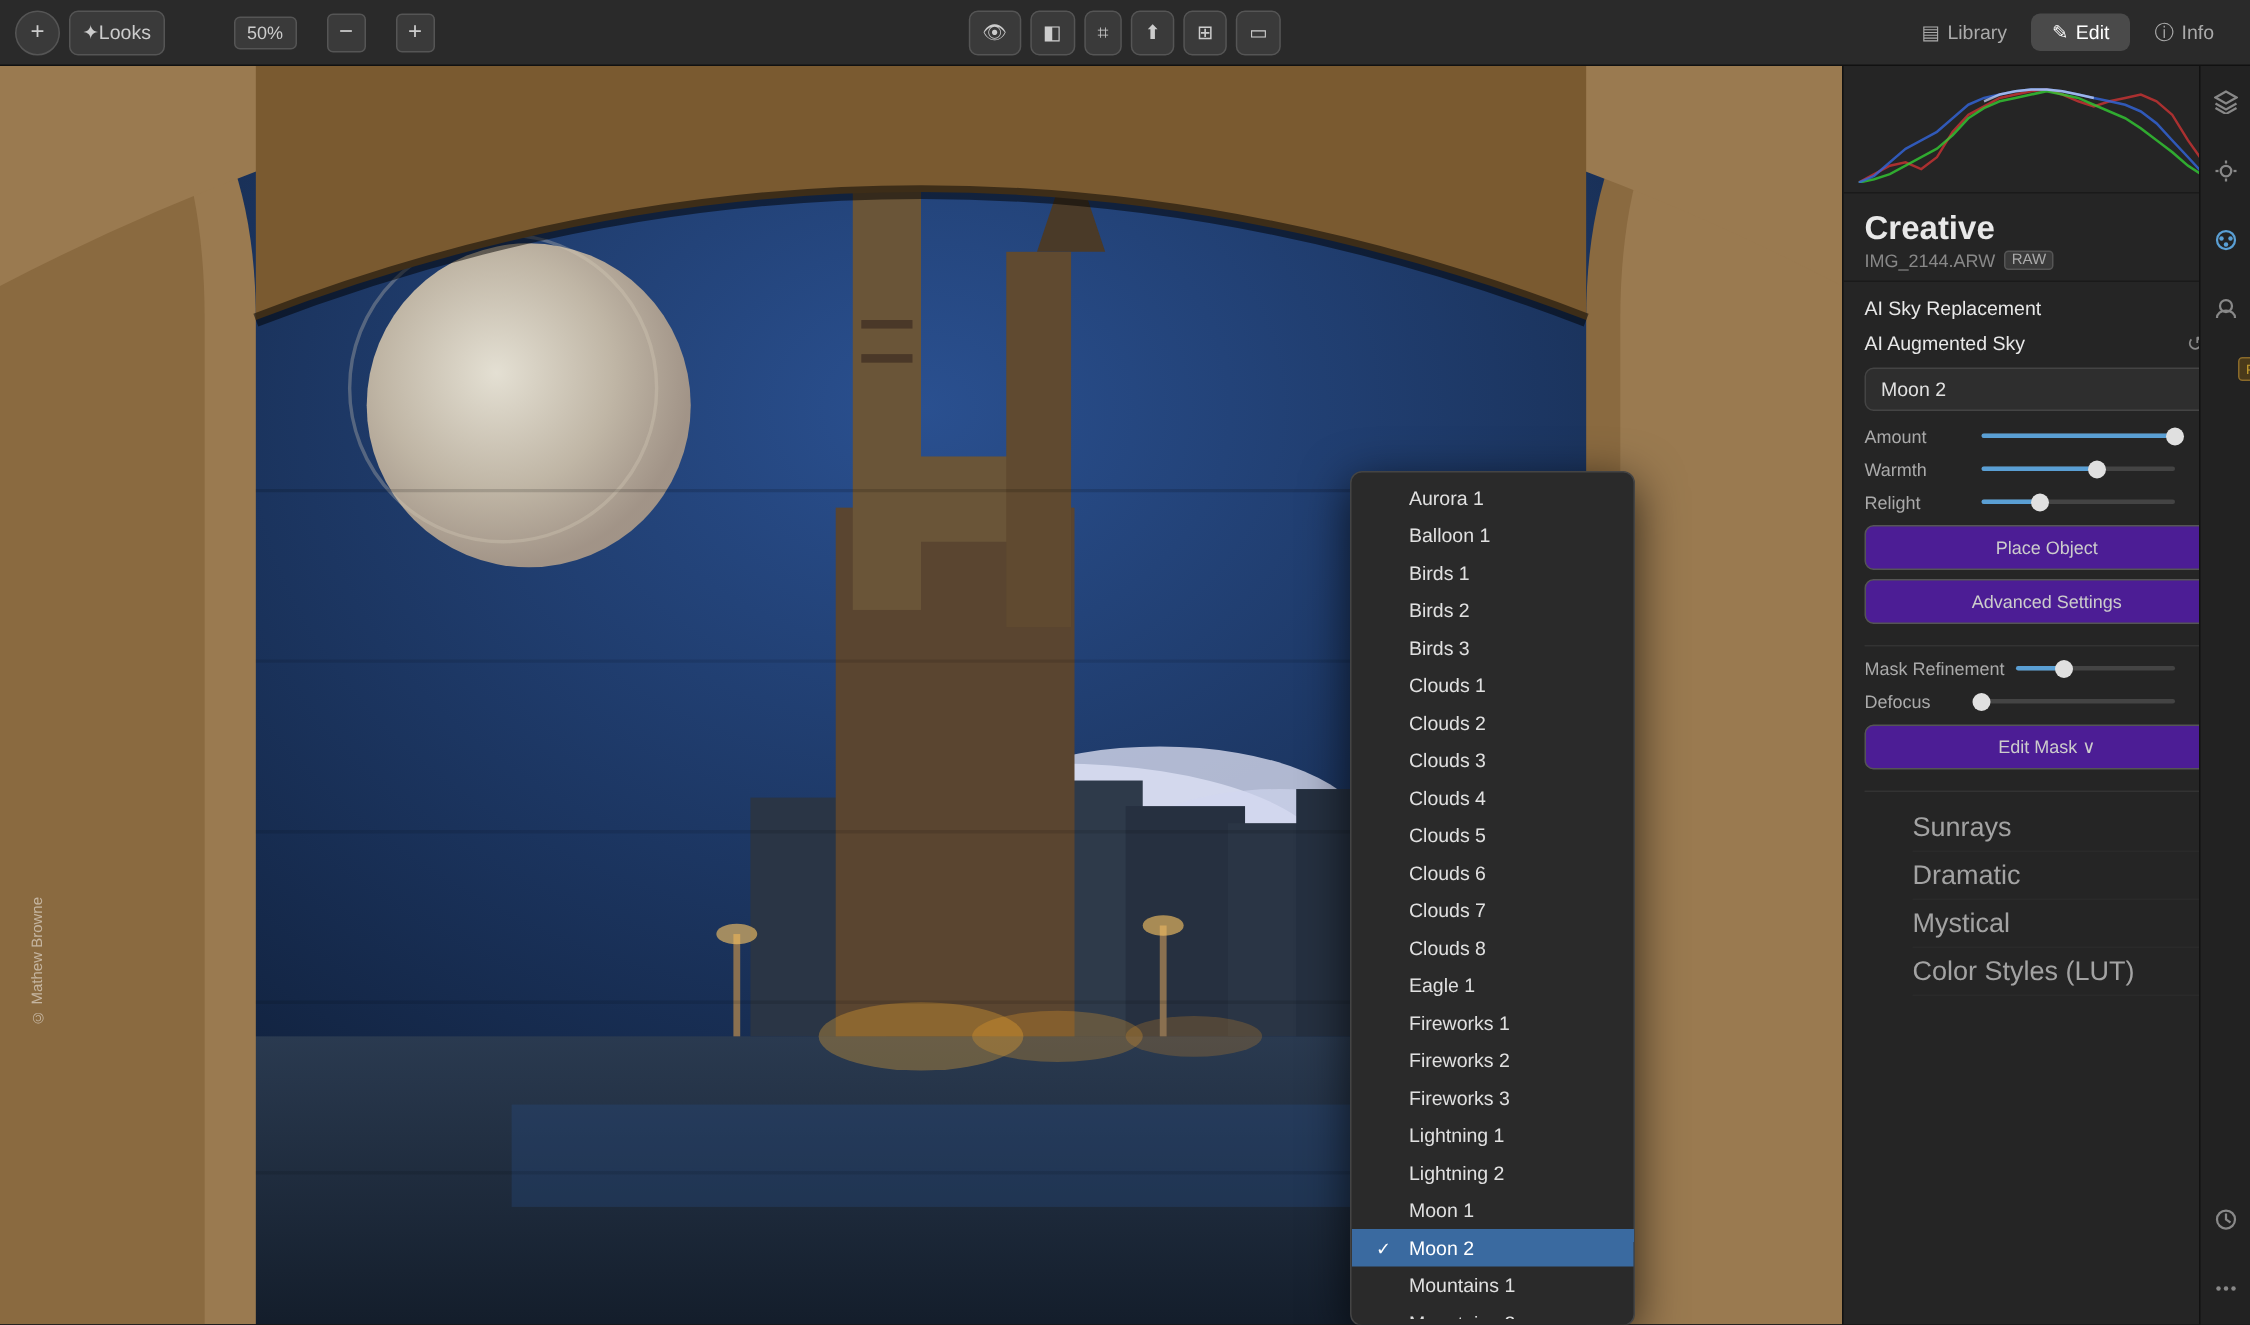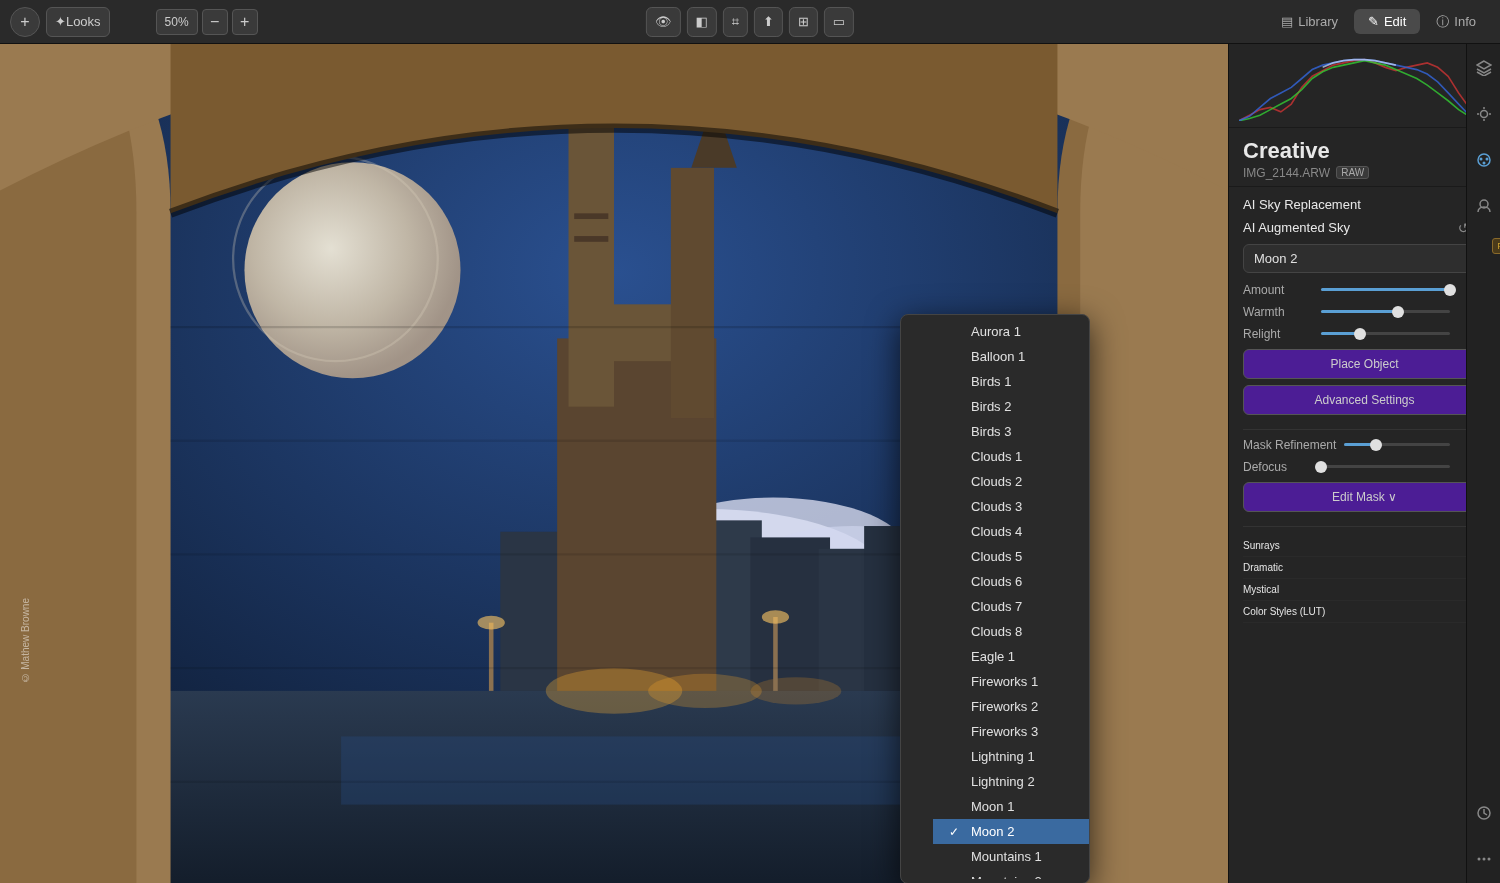--- a/index.html
+++ b/index.html
@@ -50,21 +50,22 @@
       border: 1px solid #555;
       color: #ccc;
       display: flex;
       align-items: center;
       justify-content: center;
       font-size: 16px;
       cursor: pointer;
     }
     .zoom-control {
       display: flex;
-      gap: 4px;
+      align-items: center;
+      gap: 20px;
       padding-left: 40px;
     }
     .zoom-btn {
       width: 26px;
       height: 26px;
       background: #3a3a3a;
       border: 1px solid #555;
       border-radius: 4px;
       color: #ccc;
       display: flex;
@@ -324,25 +325,26 @@
       margin-bottom: 6px;
     }
 
     
     .divider {
       height: 1px;
       background: #333;
       margin: 8px 0;
     }
     .feature-row {
-      font-size: 10px;
-      color: #e5e5e5;
+      font-size: 18px;
+      color: #a3a3a3;
       padding: 5px 0;
       border-bottom: 1px solid #2a2a2a;
       cursor: pointer;
+      margin-left: 32px;
     }
 
     
     .dropdown-popup {
       position: absolute;
       top: 270px;
       left: 900px;
       width: 190px;
       background: #2a2a2a;
       border: 1px solid #444;
@@ -365,21 +367,20 @@
       background: #3a6aa0;
       color: #fff;
     }
     .dropdown-item .check {
       width: 14px;
       font-size: 12px;
     }
     .dropdown-scrollable {
       max-height: 560px;
       overflow-y: auto;
-      padding-left: 32px;
     }
     .dropdown-scrollable::-webkit-scrollbar { width: 4px; }
     .dropdown-scrollable::-webkit-scrollbar-track { background: #222; }
     .dropdown-scrollable::-webkit-scrollbar-thumb { background: #555; border-radius: 2px; }
   </style>
 </head>
 <body>
 
 <div class="top-bar">
   <div class="top-bar-left">

